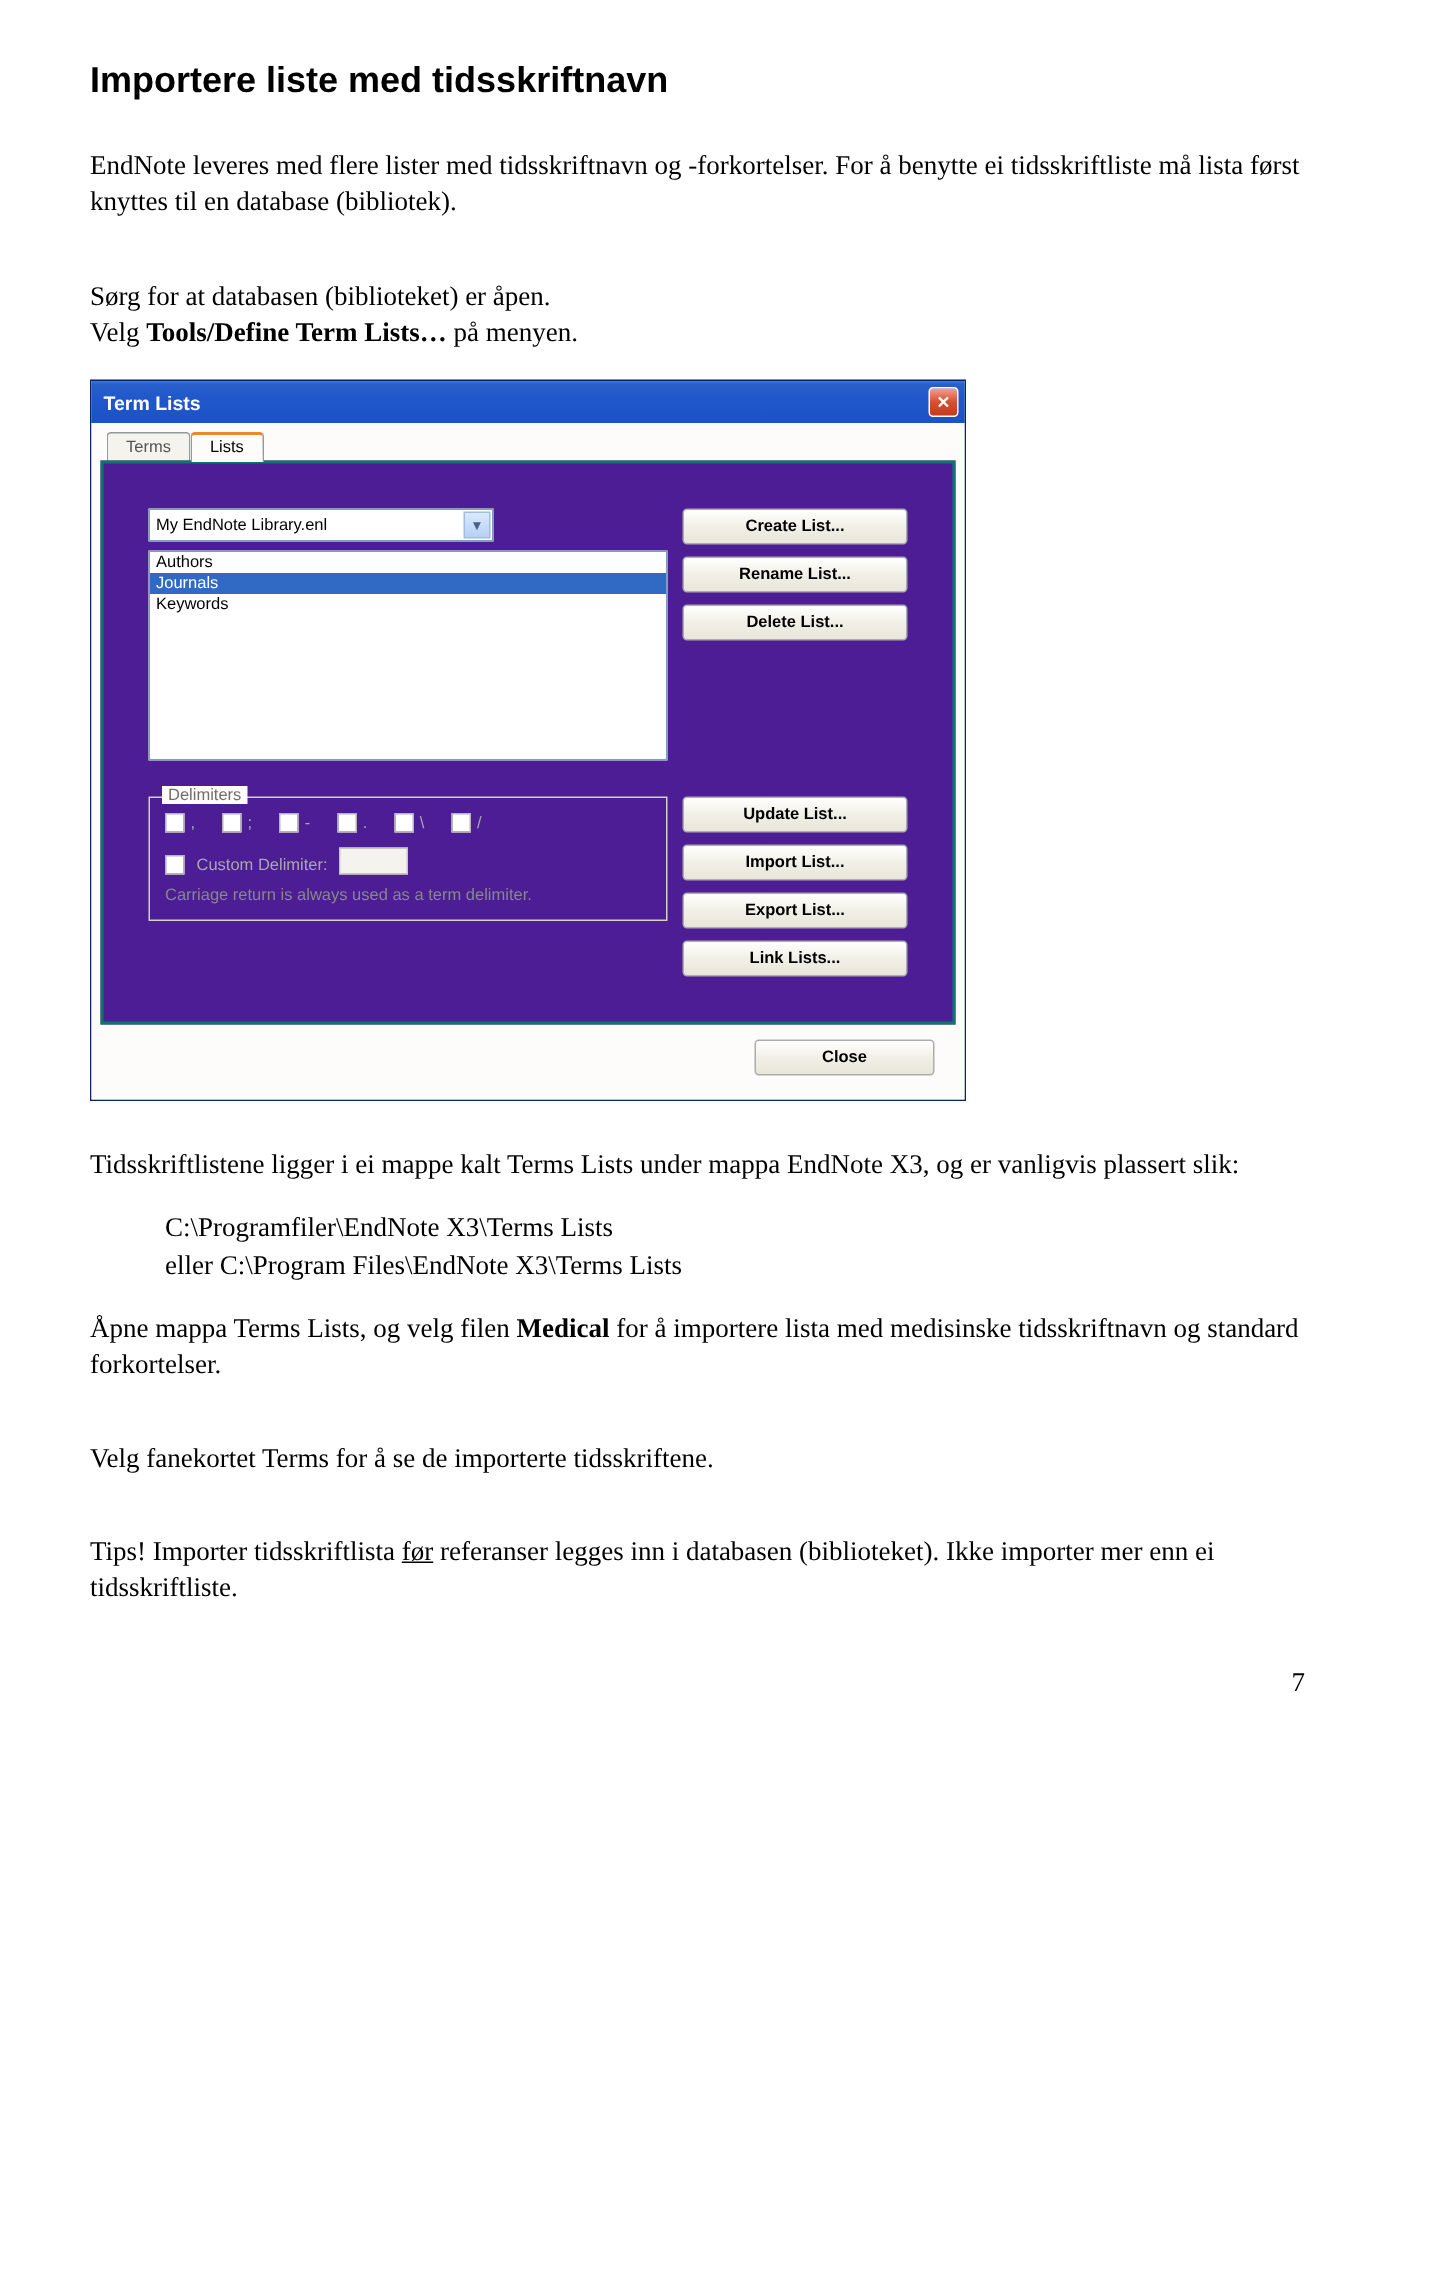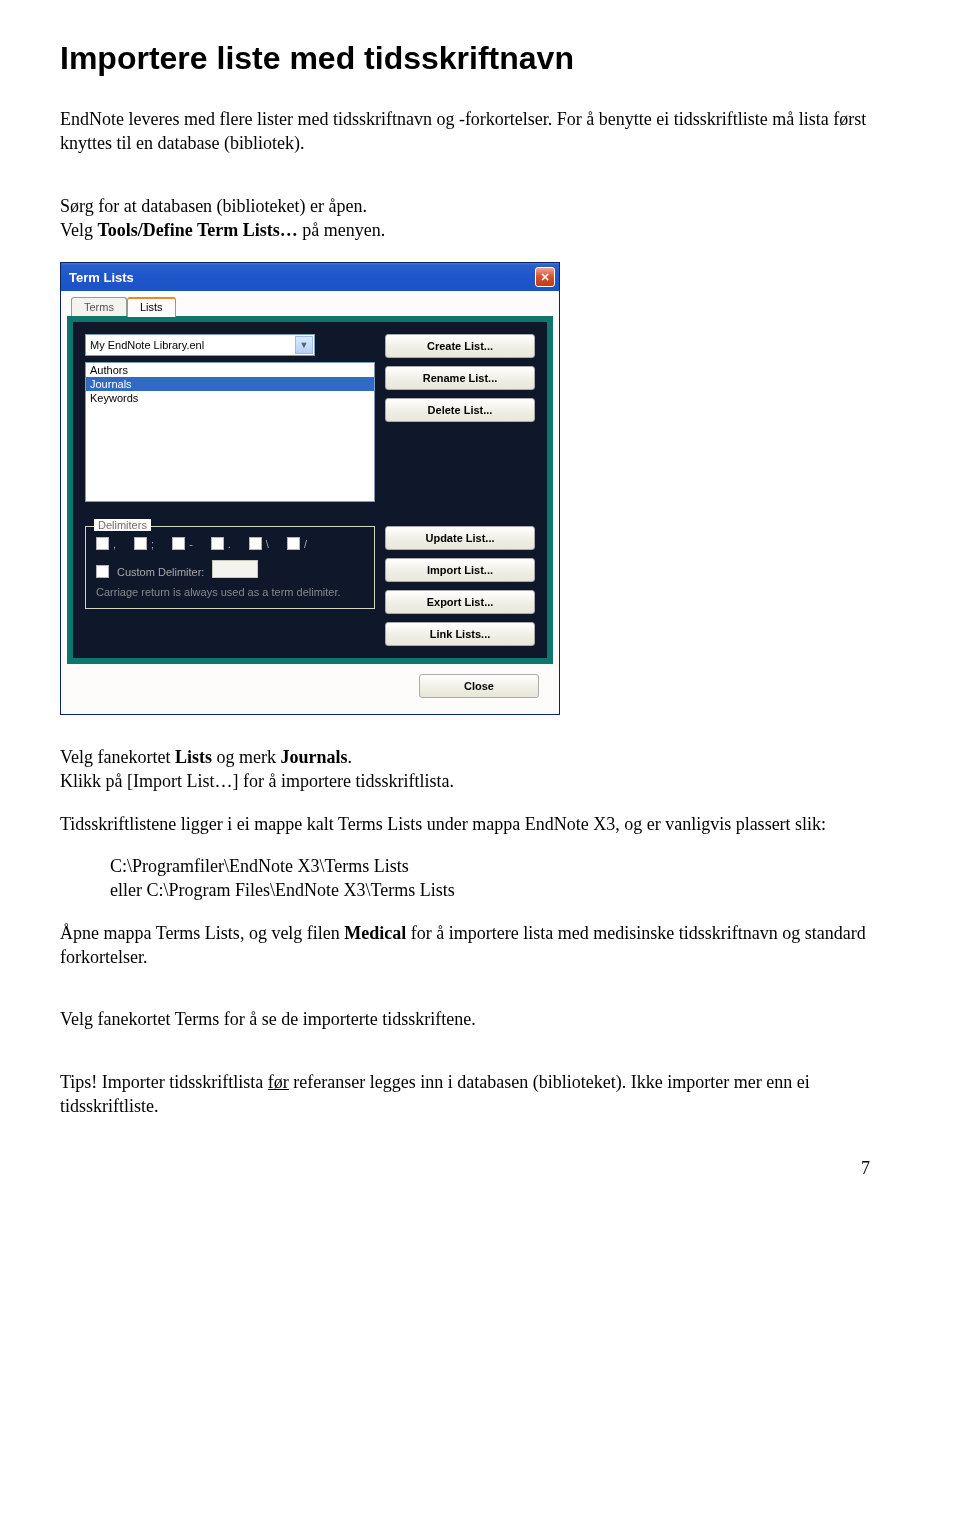--- a/index.html
+++ b/index.html
@@ -10,42 +10,42 @@
     background: #fff;
     color: #000;
     width: 960px;
   }
   .page {
     padding: 40px 60px 40px 60px;
   }
   h1 {
     font-family: Arial, Helvetica, sans-serif;
     font-weight: bold;
-    font-size: 32px;
+    font-size: 24px;
     margin: 0 0 30px 0;
   }
   p {
     font-size: 18px;
     line-height: 1.35;
     margin: 0 0 18px 0;
   }
   .bold { font-weight: bold; }
   .indent { margin-left: 50px; }
   .underline { text-decoration: underline; }
   .gap { height: 20px; }
   .page-num {
     text-align: right;
     padding-right: 30px;
     font-size: 18px;
     margin-top: 40px;
   }
 
   
   .xp-dialog {
-    width: 500px;
+    width: 584px;
     border: 1px solid #0a246a;
     font-family: Tahoma, Arial, sans-serif;
     font-size: 11px;
     margin: 20px 0 30px 0;
     background: #ece9d8;
   }
   .xp-titlebar {
     height: 28px;
     background: linear-gradient(to bottom, #3b77e3 0%, #2a5fc9 8%, #2058cc 40%, #1b52c6 100%);
     display: flex;
@@ -86,23 +86,23 @@
   }
   .xp-tab.active {
     background: #fdfcfa;
     color: #000;
     border-top: 2px solid #e68b2c;
     padding-top: 2px;
     padding-bottom: 4px;
     z-index: 3;
   }
   .xp-tabpanel {
-    border: 6px solid #0f766e;
-    background: #0f172a;
-    padding: 12px;
+    border: 2px solid #0f766e;
+    background: #4c1d95;
+    padding: 30px;
     position: relative;
     z-index: 2;
   }
   .xp-row {
     display: flex;
     gap: 10px;
   }
   .xp-left { flex: 1; }
   .xp-right { width: 150px; display: flex; flex-direction: column; gap: 8px; }
   .xp-select {
@@ -290,24 +290,20 @@
             <div class="xp-btn">Link Lists...</div>
           </div>
         </div>
       </div>
       <div class="xp-bottom">
         <div class="xp-btn">Close</div>
       </div>
     </div>
   </div>
 
-  <p>
-    <span>Velg fanekortet </span><span class="bold">Lists</span><span> og merk </span><span class="bold">Journals</span><span>.</span><br>
-    <span>Klikk på [Import List…] for å importere tidsskriftlista.</span>
-  </p>
 
   <p>Tidsskriftlistene ligger i ei mappe kalt Terms Lists under mappa EndNote X3, og er vanligvis plassert slik:</p>
 
   <p class="indent">
     <span>C:\Programfiler\EndNote X3\Terms Lists</span><br>
     <span>eller  C:\Program Files\EndNote X3\Terms Lists</span>
   </p>
 
   <p>
     <span>Åpne mappa Terms Lists, og velg filen </span><span class="bold">Medical</span><span> for å importere lista med medisinske tidsskriftnavn og standard forkortelser.</span>

